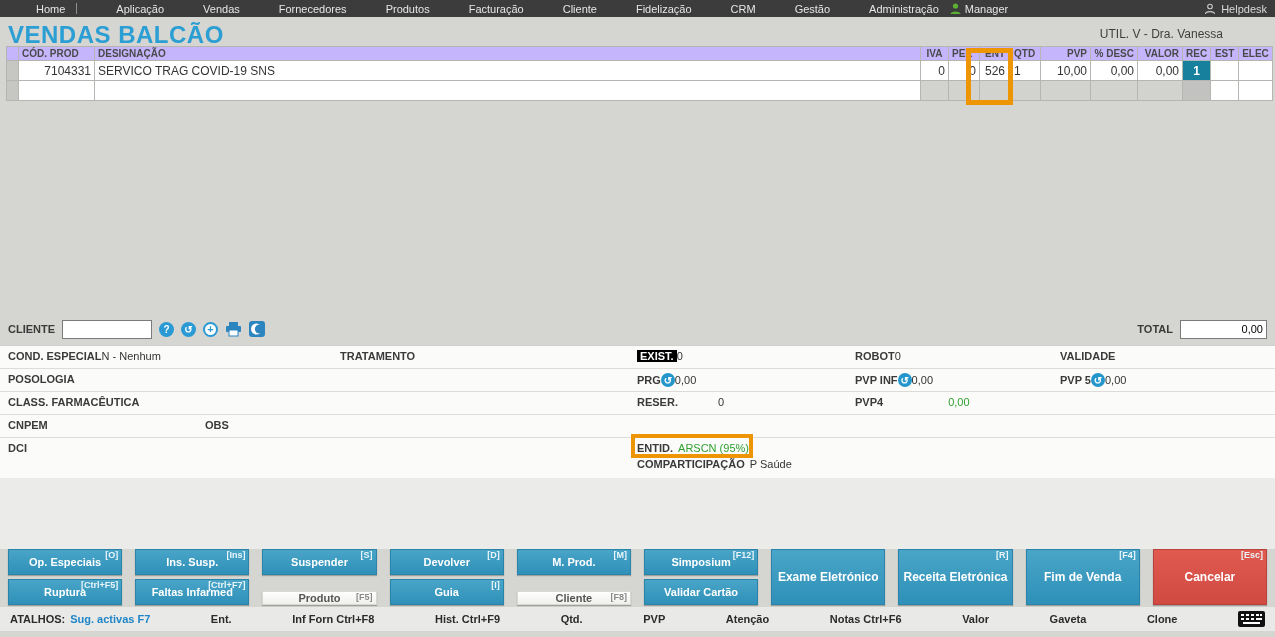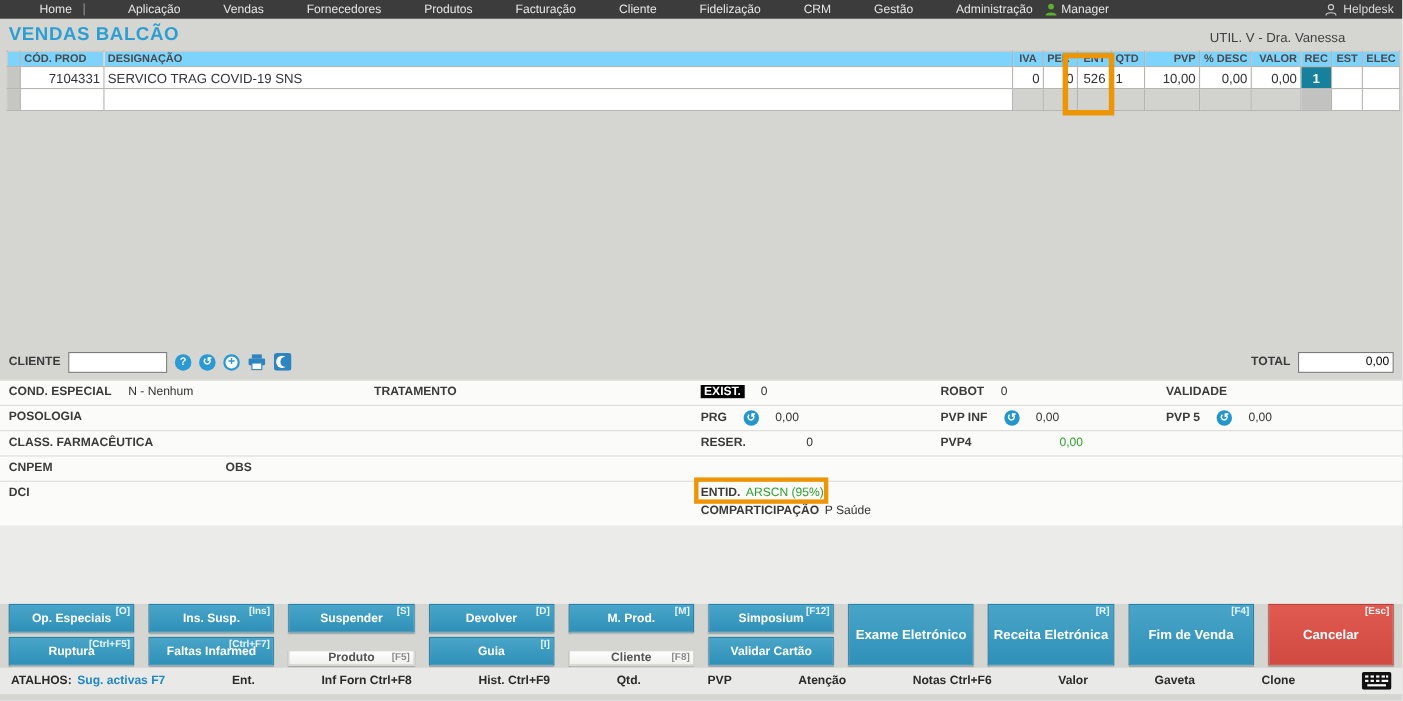--- a/index.html
+++ b/index.html
@@ -9,28 +9,28 @@
   
   .menubar{position:absolute;top:0;left:0;right:0;height:17px;background:#3c3c3c;
     display:flex;align-items:center;padding:0 8px;gap:11px;font-size:11px;color:#e6e6e6;}
   .menubar .sep{width:1px;height:11px;background:#8f8f8f;}
   .mitem{cursor:default;white-space:nowrap;padding-left:28px;}
   .mgr{display:flex;align-items:center;gap:4px;}
   .spacer{flex:1;}
   .helpdesk{display:flex;align-items:center;gap:5px;color:#d9d9d9;}
 
   
-  .page-title{position:absolute;left:8px;top:21px;font-size:17px;font-weight:bold;color:#2b9fd3;letter-spacing:.5px;}
+  .page-title{position:absolute;left:8px;top:21px;font-size:24px;font-weight:bold;color:#2b9fd3;letter-spacing:.5px;}
   .user-label{position:absolute;right:52px;top:27px;font-size:12px;color:#3f3f3f;}
 
   
   table.grid{position:absolute;left:6px;top:46px;border-collapse:collapse;table-layout:fixed;
     background:#fff;font-size:12px;color:#333;}
   .grid th,.grid td{border:1px solid #b5b5b2;padding:0 3px;overflow:hidden;white-space:nowrap;}
-  .grid th{height:13px;font-size:10px;color:#4a4a4a;background:#7dd3fc;}
+  .grid th{height:13px;font-size:10px;color:#4a4a4a;background:#c4b5fd;}
   .grid td{height:19px;}
   .sel{background:#c6c6c3;}
   .tr2 .g{background:#d2d2cf;}
   .tr2 .g2{background:#c2c2c0;}
   .rec-on{background:#17809d;color:#fff;text-align:center;font-weight:bold;}
   .ar{text-align:right;} .ac{text-align:center;} .al{text-align:left;}
 
   
   .ann{position:absolute;border:5px solid #ee9506;pointer-events:none;z-index:9;}
   .ann-ent{left:966px;top:48px;width:37px;height:47px;}
@@ -47,21 +47,21 @@
   .icon-circle{width:15px;height:15px;border-radius:50%;background:#2a9ad4;color:#fff;
     font-size:10px;font-weight:bold;display:inline-flex;align-items:center;justify-content:center;cursor:pointer;}
   .icon-plus{width:11px;height:11px;border-radius:50%;border:2px solid #2a9ad4;background:#fff;color:#2a9ad4;
     font-size:11px;font-weight:bold;line-height:10px;display:inline-flex;align-items:center;justify-content:center;cursor:pointer;}
   .push{margin-left:auto;display:flex;align-items:center;gap:7px;}
 
   
   .details{position:absolute;top:345px;left:0;width:1275px;background:#fbfbfa;border-top:1px solid #cfcfcc;}
   .drow{position:relative;border-bottom:1px solid #dddcd9;height:22px;font-size:11px;color:#333;}
   .drow.tall{height:40px;}
-  .f{position:absolute;top:4px;display:flex;gap:15px;align-items:center;white-space:nowrap;}
+  .f{position:absolute;top:4px;display:flex;gap:0;align-items:center;white-space:nowrap;}
   .tall .f{align-items:center;}
   .p1{left:8px;} .pobs{left:205px;} .p2{left:340px;} .p3{left:637px;} .p4{left:855px;} .p5{left:1060px;}
   .lbl{font-weight:bold;color:#3a3a3a;}
   .chip{background:#000;color:#fff;padding:0 3px;font-weight:bold;}
   .hicon{width:14px;height:14px;border-radius:50%;background:#2496cc;color:#fff;font-size:10px;
     display:inline-flex;align-items:center;justify-content:center;font-weight:bold;cursor:pointer;}
   .green{color:#2ea12e;}
   .stack{display:flex;flex-direction:column;gap:4px;}
   .line{display:flex;gap:5px;align-items:center;}
   .gapzone{position:absolute;top:478px;left:0;right:0;height:71px;background:#ebebe9;}

